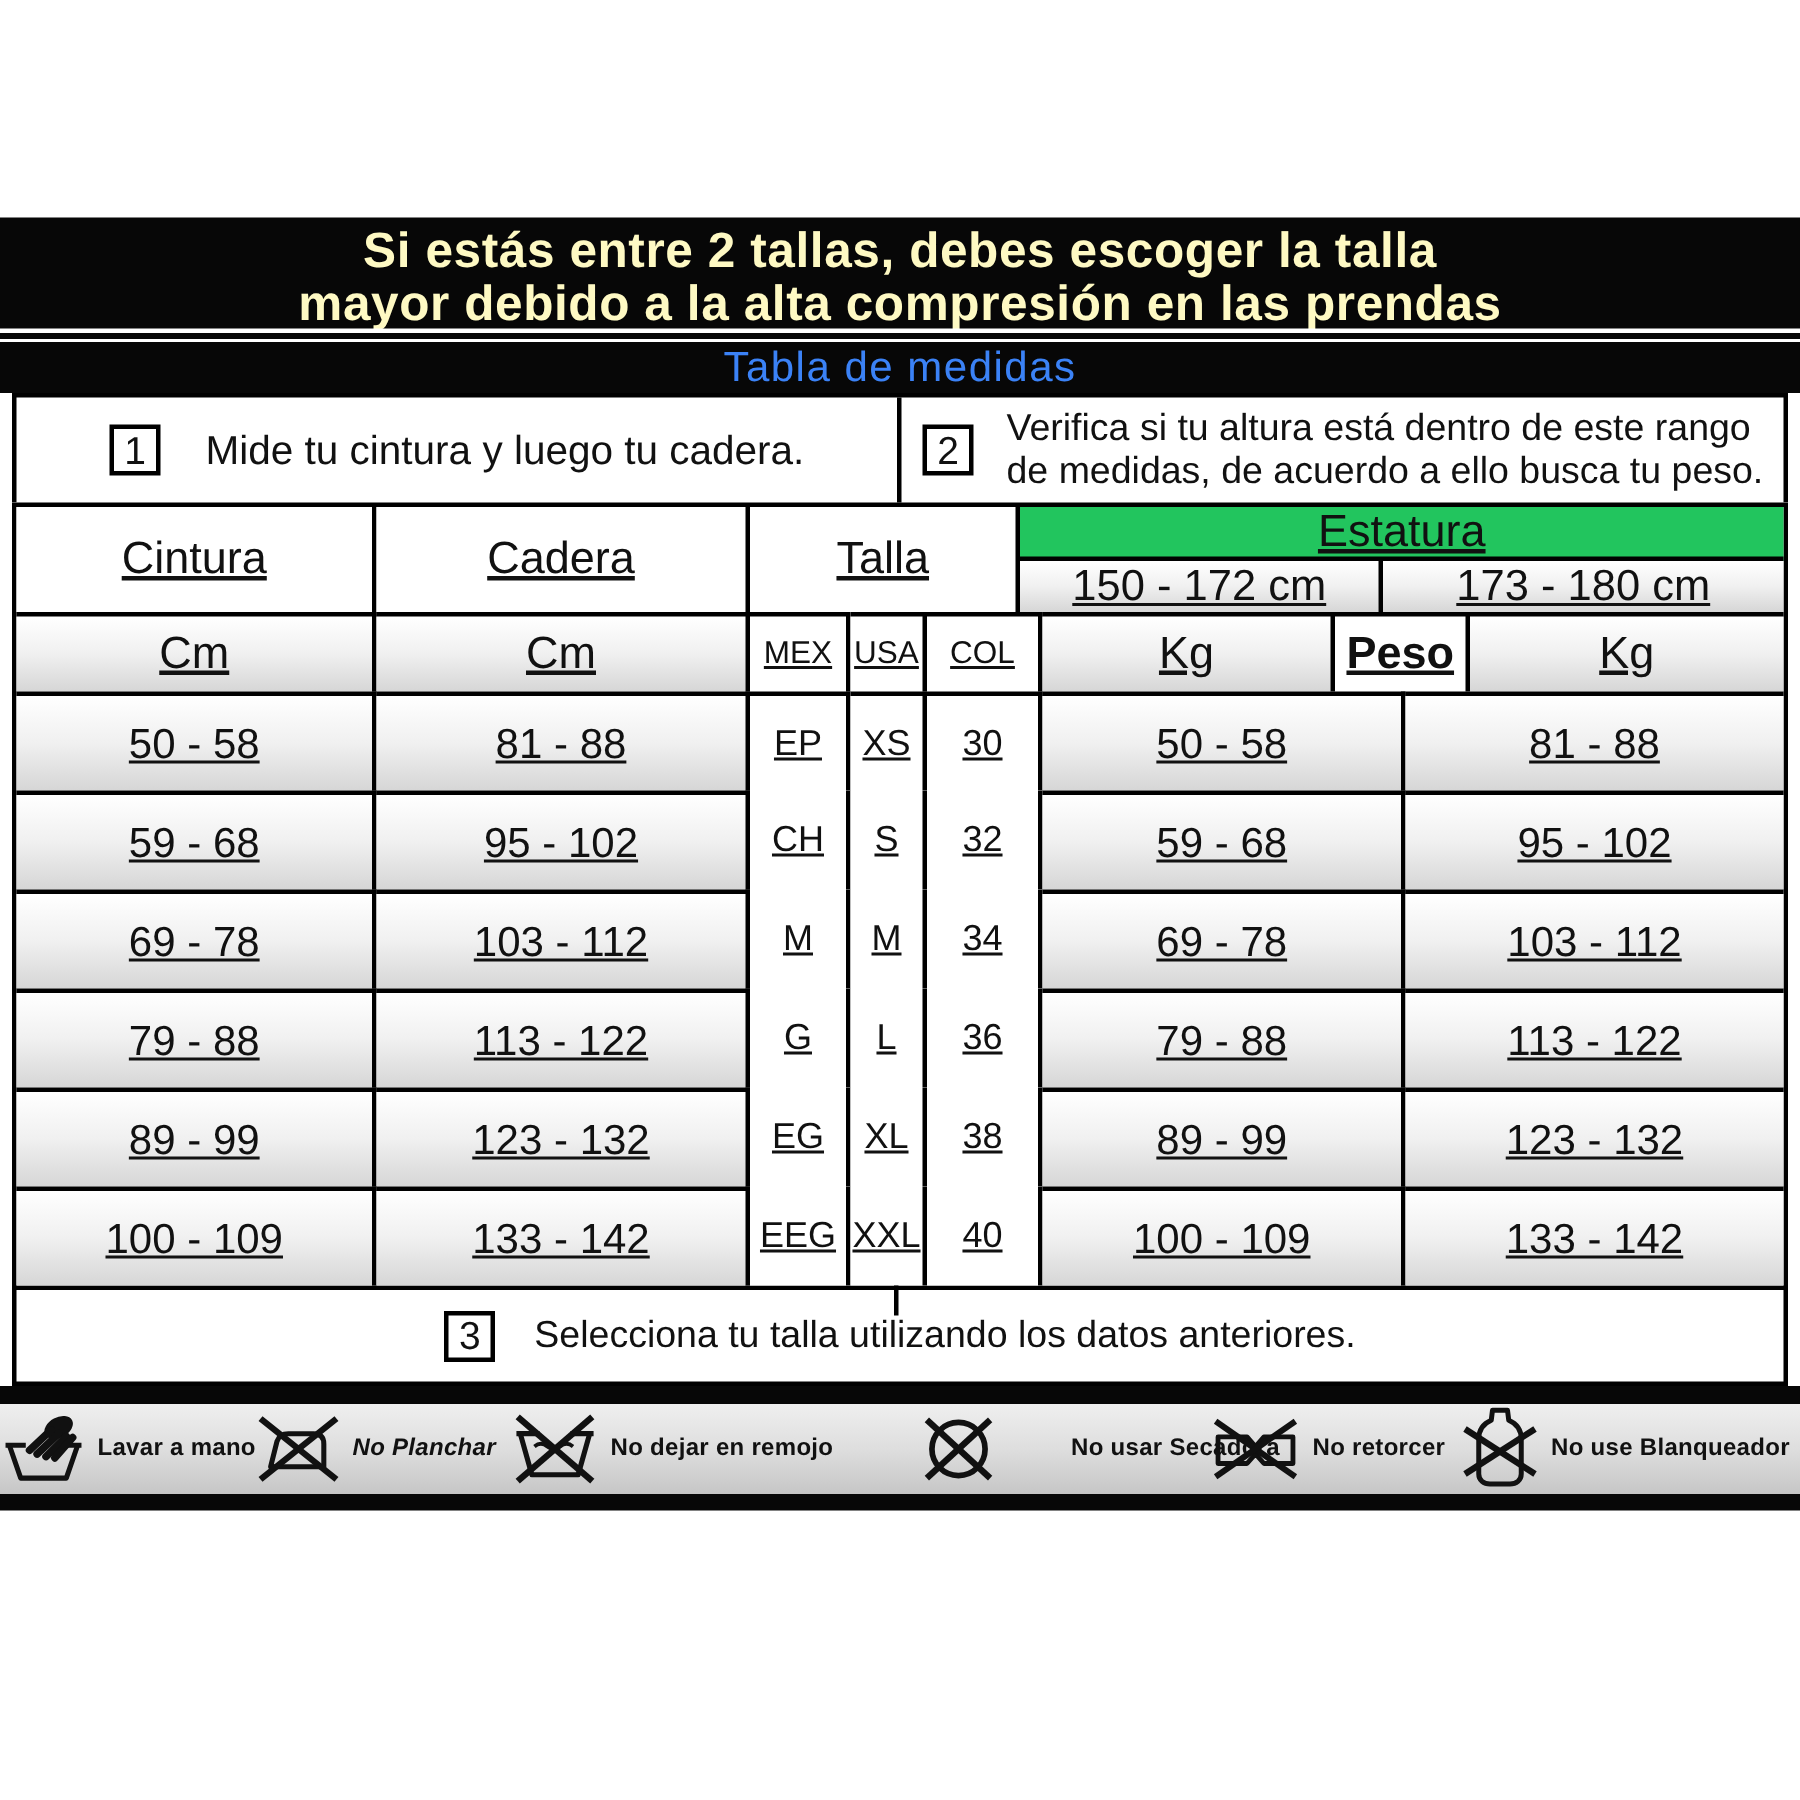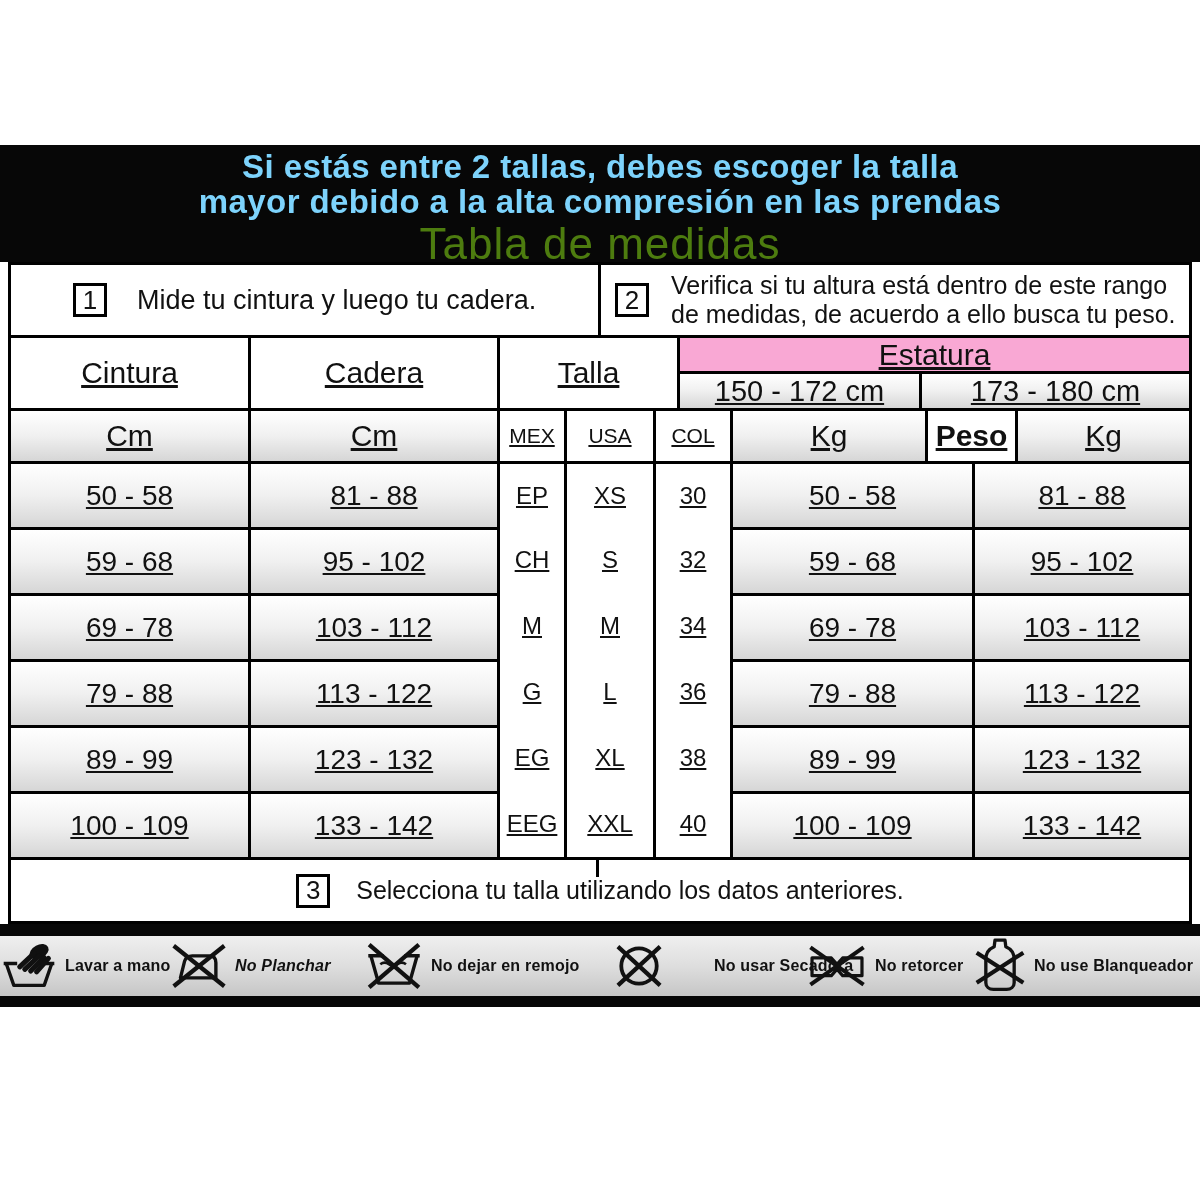--- a/index.html
+++ b/index.html
@@ -3,26 +3,26 @@
 <meta charset="utf-8">
 <style>
   html,body{margin:0;padding:0;background:#ffffff;}
   .page{position:relative;width:1200px;height:1200px;background:#ffffff;
         font-family:"Liberation Sans",sans-serif;color:#111;overflow:hidden;}
 
   
   .banner{position:absolute;left:0;top:145px;width:1200px;height:117px;background:#070707;
           display:flex;flex-direction:column;}
   .banner-text{height:70px;padding-top:4px;display:flex;flex-direction:column;justify-content:center;}
-  .banner-text div{text-align:center;color:#7dd3fc;font-weight:700;font-size:33px;line-height:35px;letter-spacing:.4px;}
+  .banner-text div{text-align:center;color:#fef9c3;font-weight:700;font-size:33px;line-height:35px;letter-spacing:.4px;}
   .rule-a{height:3px;background:#fff;}
   .rule-gap{height:4px;}
   .rule-b{height:2px;background:#fff;}
   .title-wrap{flex:1;display:flex;align-items:center;justify-content:center;}
-  .page-title{color:#4d7c0f;font-size:44px;letter-spacing:1px;}
+  .page-title{color:#3b82f6;font-size:28px;letter-spacing:1px;}
 
   
   .content{position:absolute;left:8px;top:262px;width:1184px;}
 
   
   .instructions{display:flex;height:73px;border:3px solid #000;border-bottom:none;
                 background:#fff;box-sizing:border-box;}
   .instr-left{width:590px;border-right:3px solid #000;box-sizing:border-box;
               display:flex;align-items:center;padding-left:62px;gap:30px;}
   .instr-right{flex:1;display:flex;align-items:center;padding-left:14px;gap:22px;}
@@ -33,27 +33,27 @@
 
   
   .size-table{border:3px solid #000;box-sizing:border-box;width:1184px;background:#fff;text-decoration:underline;}
   .trow{display:flex;}
   .cell{box-sizing:border-box;display:flex;align-items:center;justify-content:center;
         border-right:3px solid #000;text-align:center;}
   .cell.last{border-right:none;}
   .bg-white{background:#ffffff;}
   .bg-grad{background:linear-gradient(180deg,#ffffff 0%,#f0f0f0 50%,#d6d6d6 100%);}
   .w1{width:240px;} .w2{width:249px;} .w3{width:180px;}
-  .wm{width:67px;} .wu{width:89px;} .wc{width:77px;}
+  .wm{width:67px;} .wu{width:51px;} .wc{width:77px;}
   .wk1{width:242px;} .wg1{width:195px;} .wp{width:90px;} .wflex{flex:1;}
   .hrow1 .cell{height:70px;}
   .estatura-group{flex:1;flex-direction:column;align-items:stretch;justify-content:flex-start;
                   border-right:none;display:flex;box-sizing:border-box;height:70px;}
   .estatura-top{height:33px;border-bottom:3px solid #000;display:flex;align-items:center;
-                justify-content:center;background:#f9a8d4;box-sizing:content-box;}
+                justify-content:center;background:#22c55e;box-sizing:content-box;}
   .estatura-ranges{height:34px;display:flex;}
   .range-cell{box-sizing:border-box;display:flex;align-items:center;justify-content:center;}
   .range-cell.first{border-right:3px solid #000;width:242px;}
   .range-cell.lastr{flex:1;}
   .hrow2 .cell{height:53px;border-top:3px solid #000;}
   .drow .cell{height:66px;border-top:3px solid #000;}
   .drow + .drow .tcell{border-top:none;}
   .f-head{font-size:30px;} .f-range{font-size:29px;} .f-sub{font-size:30px;}
   .f-min{font-size:21px;} .f-data{font-size:28px;} .f-size{font-size:24px;}
   .bold{font-weight:700;}
@@ -65,21 +65,21 @@
   .footer-row{height:64px;border:3px solid #000;border-top:none;background:#fff;box-sizing:border-box;
               display:flex;align-items:center;justify-content:center;gap:26px;}
   .footer-text{font-size:25px;}
 
   
   .care-band{position:absolute;left:0;top:924px;width:1200px;height:83px;background:#070707;
              box-sizing:border-box;padding:12px 0 11px;}
   .care-strip{height:60px;background:linear-gradient(180deg,#efefef 0%,#dedede 50%,#c6c6c6 100%);
               position:relative;}
   .care-item{position:absolute;top:0;height:60px;display:flex;align-items:center;gap:9px;}
-  .ci-1{left:2px;} .ci-2{left:172px;font-style:italic;} .ci-3{left:366px;} .ci-4{left:612px;gap:48px;} .ci-5{left:808px;} .ci-6{left:975px;}
+  .ci-1{left:2px;} .ci-2{left:172px;font-style:italic;} .ci-3{left:342px;} .ci-4{left:612px;gap:48px;} .ci-5{left:808px;} .ci-6{left:975px;}
   .care-label{font-size:16px;font-weight:700;letter-spacing:.2px;white-space:nowrap;}
   .care-icon{flex:0 0 auto;display:flex;align-items:center;}
 </style>
 </head>
 <body>
 
 <div class="page">
 
   <div class="banner">
     <div class="banner-text">

